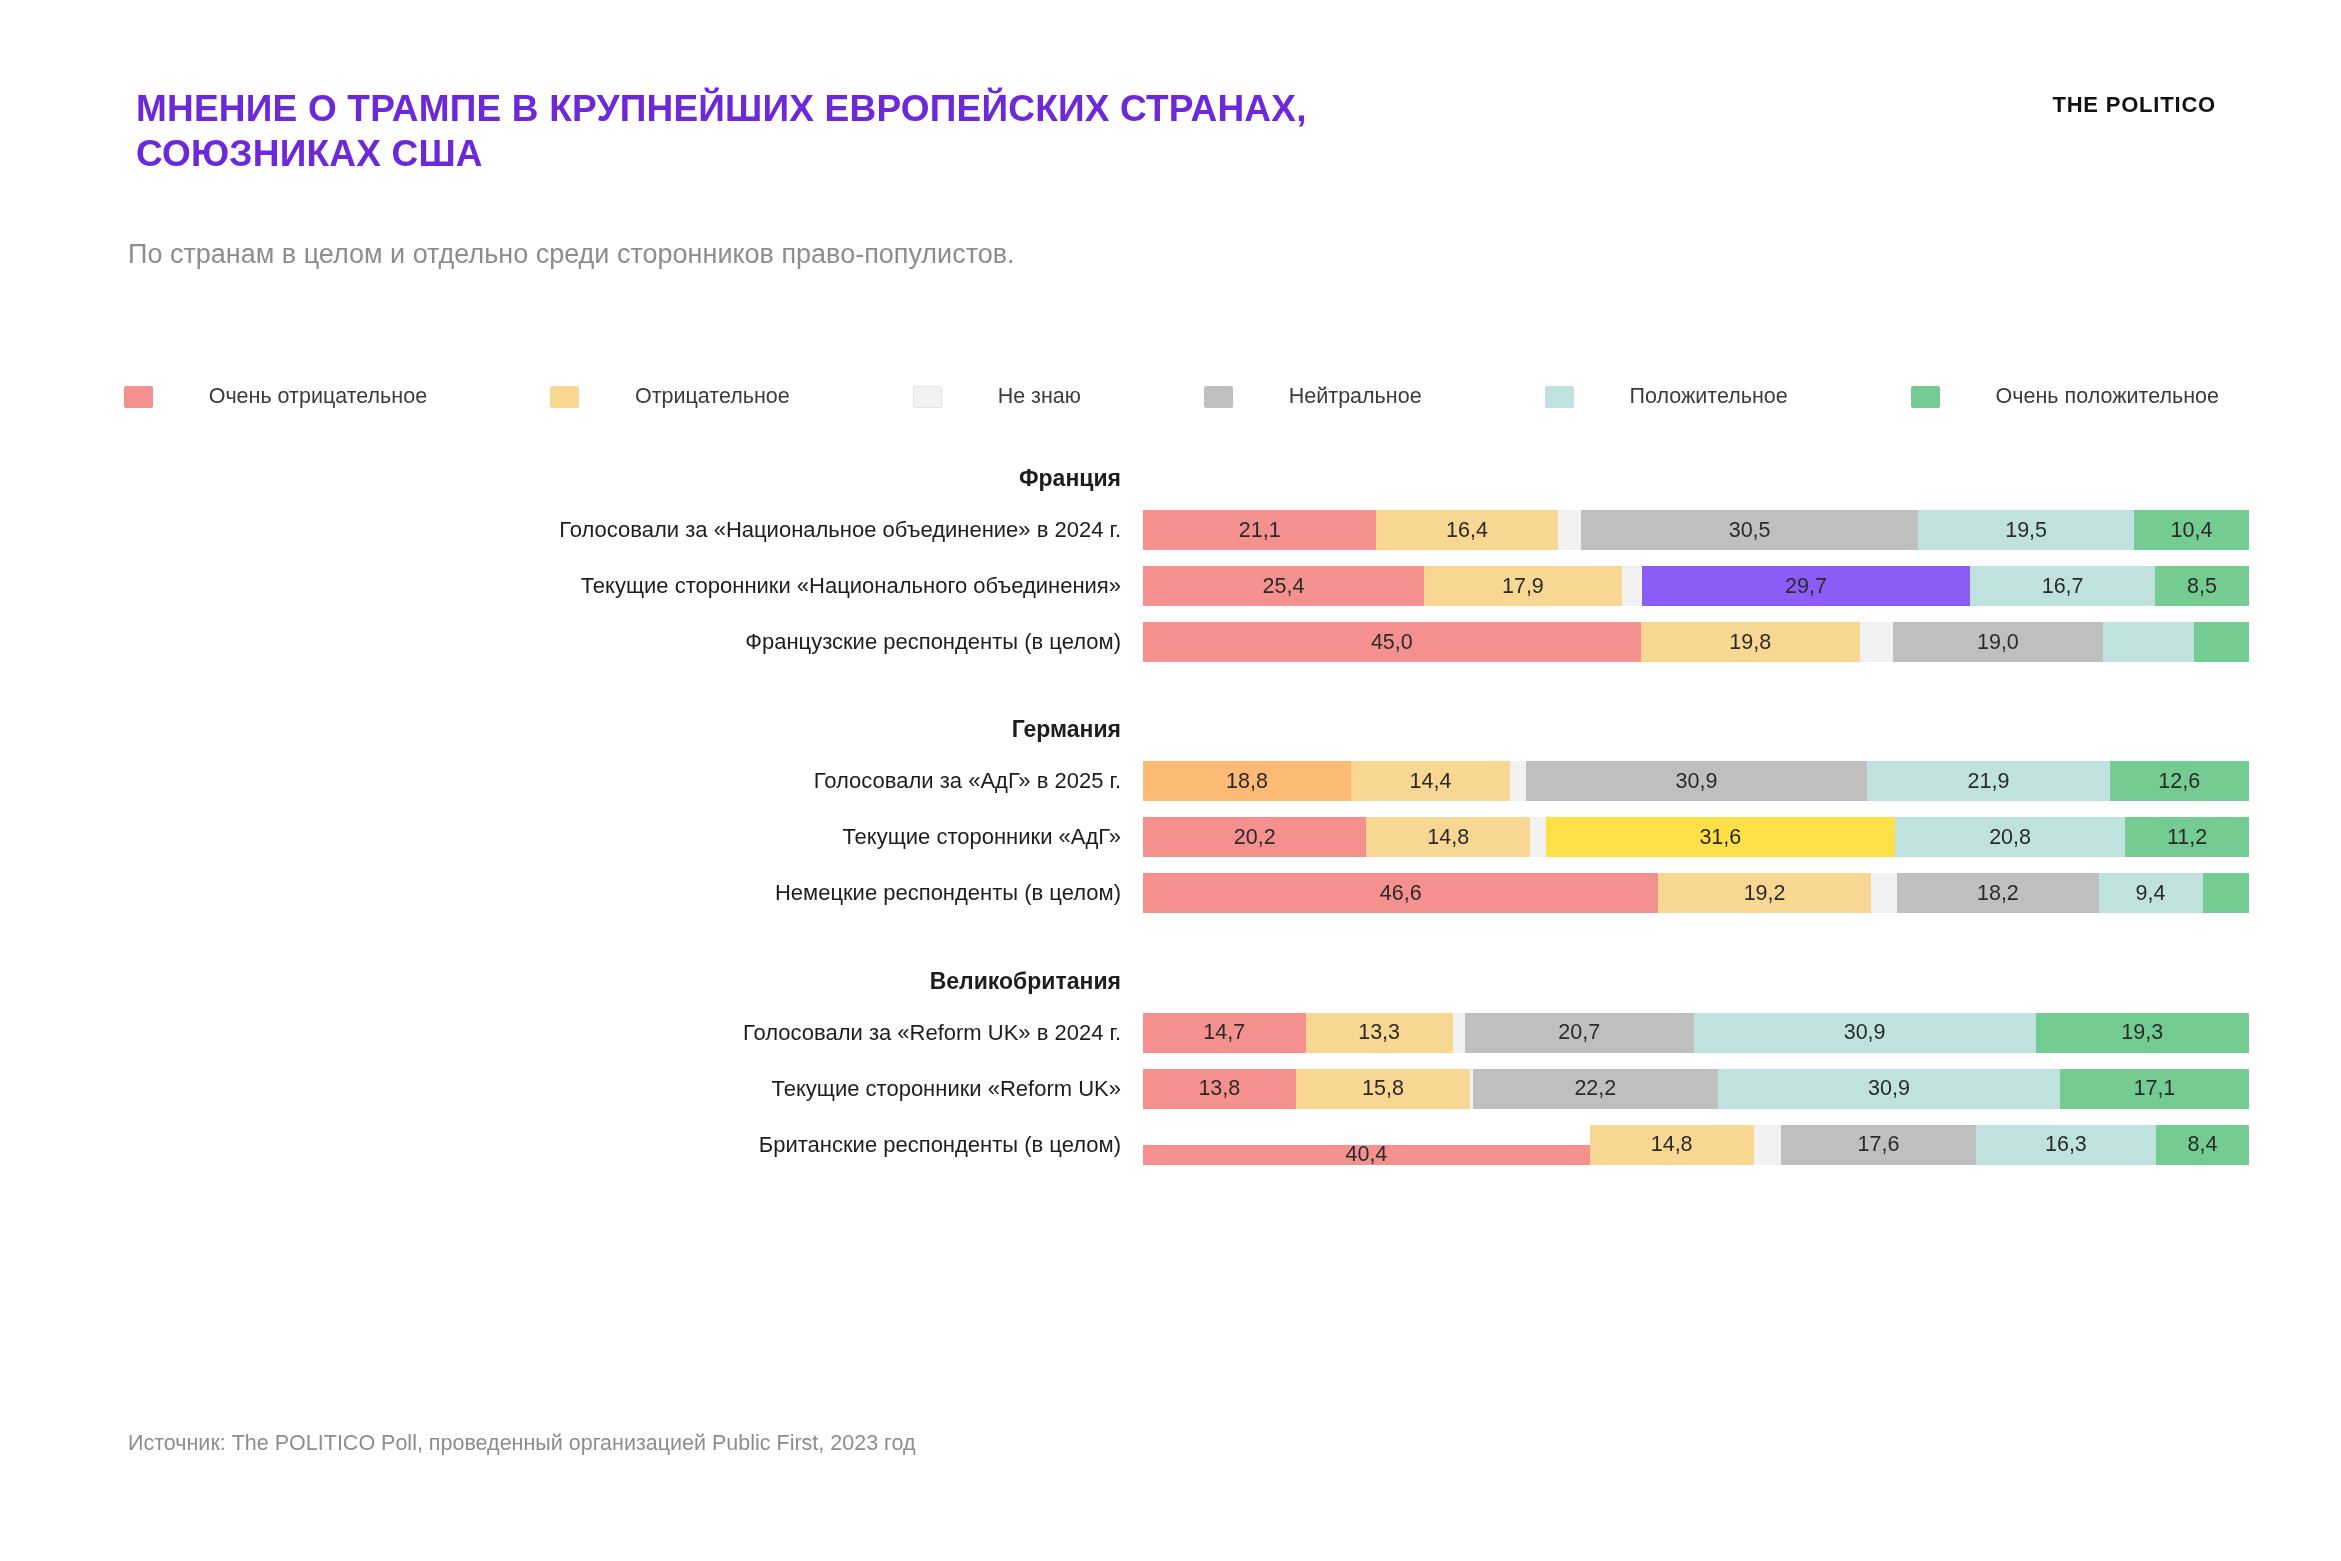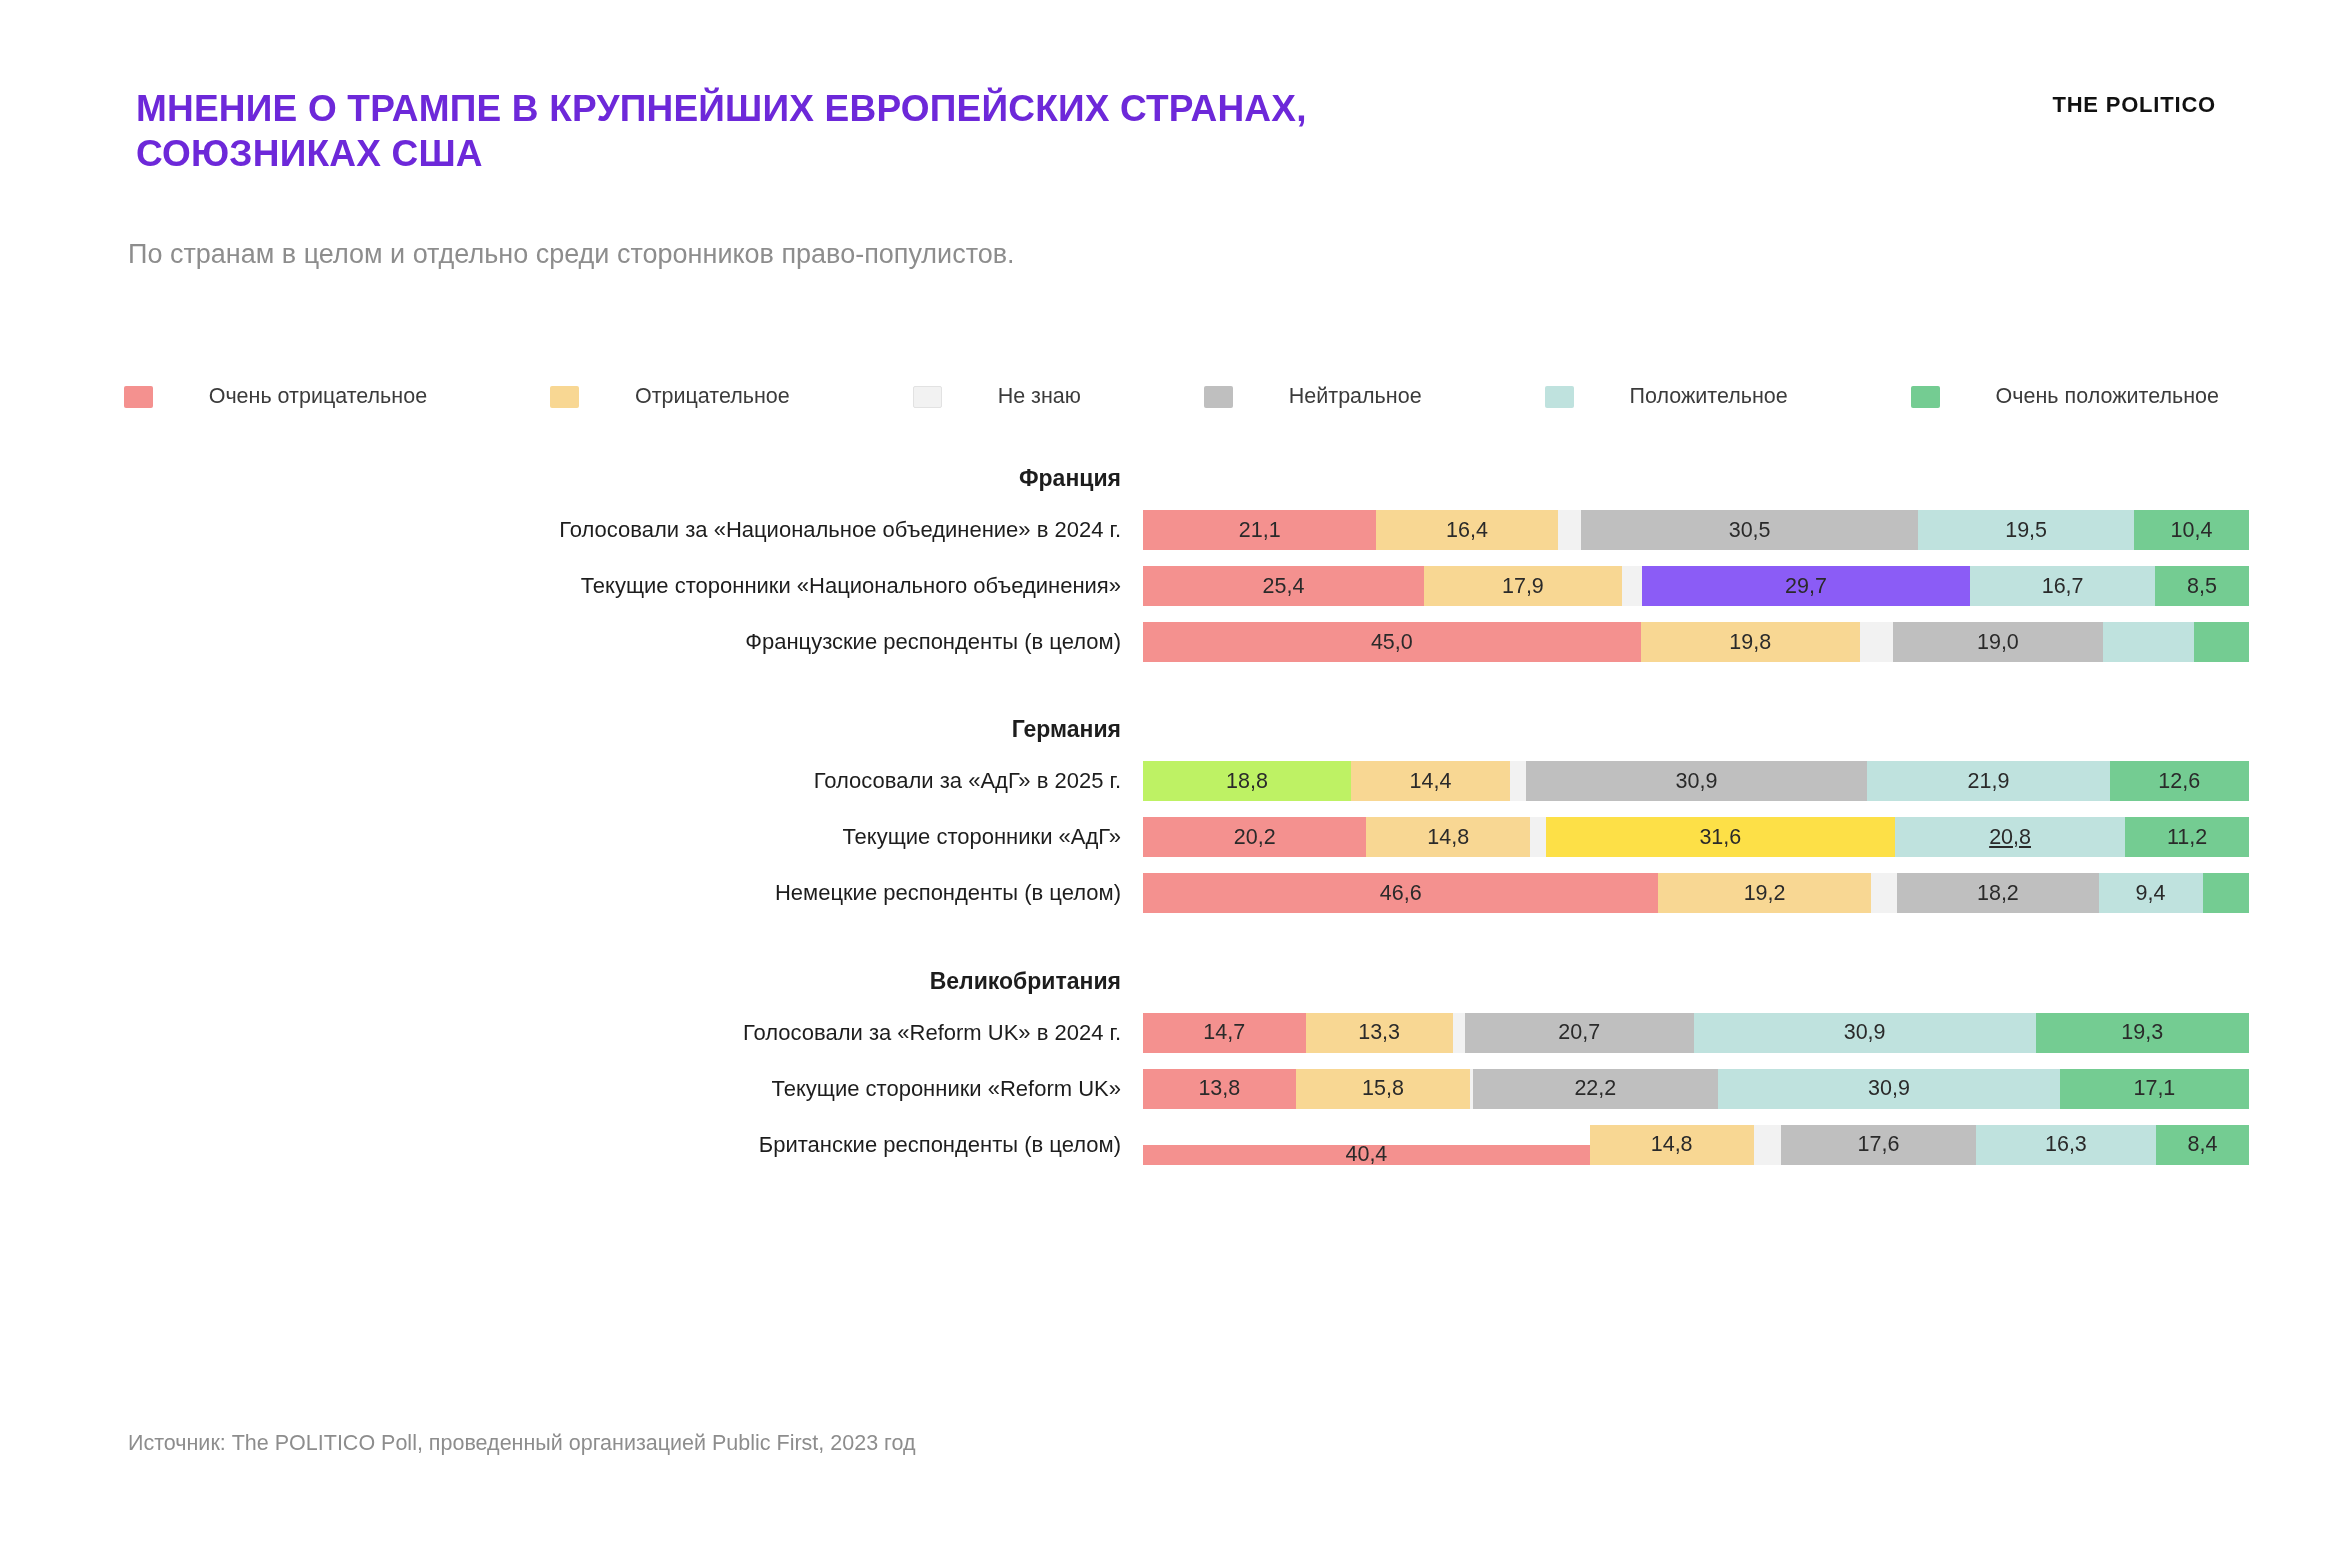--- a/index.html
+++ b/index.html
@@ -260,21 +260,21 @@
             </div>
           </div>
         </div>
         <div class="spacer-small"></div>
       </div>
       <div class="group">
         <div class="group-title">Германия</div>
         <div class="row">
           <div class="row-label">Голосовали за «АдГ» в 2025 г.</div>
           <div class="bar">
-            <div class="seg" style="flex: 0 0 18.8%; background: #bef264;">
+            <div class="seg" style="flex: 0 0 18.8%; background: #fdba74;">
               <span>18,8</span>
             </div>
             <div class="seg" style="flex: 0 0 14.4%; background: rgb(248, 215, 147);">
               <span>14,4</span>
             </div>
             <div class="seg" style="flex: 0 0 1.4%; background: rgb(242, 242, 242);">
               <span></span>
             </div>
             <div class="seg" style="flex: 0 0 30.9%; background: rgb(191, 191, 191);">
               <span>30,9</span>
@@ -295,21 +295,21 @@
             </div>
             <div class="seg" style="flex: 0 0 14.8%; background: rgb(248, 215, 147);">
               <span>14,8</span>
             </div>
             <div class="seg" style="flex: 0 0 1.4%; background: rgb(242, 242, 242);">
               <span></span>
             </div>
             <div class="seg" style="flex: 0 0 31.6%; background: #fde047;">
               <span>31,6</span>
             </div>
-            <div class="seg" style="flex: 0 0 20.8%; background: rgb(191, 226, 222); text-decoration: underline;">
+            <div class="seg" style="flex: 0 0 20.8%; background: rgb(191, 226, 222);">
               <span>20,8</span>
             </div>
             <div class="seg" style="flex: 0 0 11.2%; background: rgb(116, 204, 146);">
               <span>11,2</span>
             </div>
           </div>
         </div>
         <div class="row">
           <div class="row-label">Немецкие респонденты (в целом)</div>
           <div class="bar">

